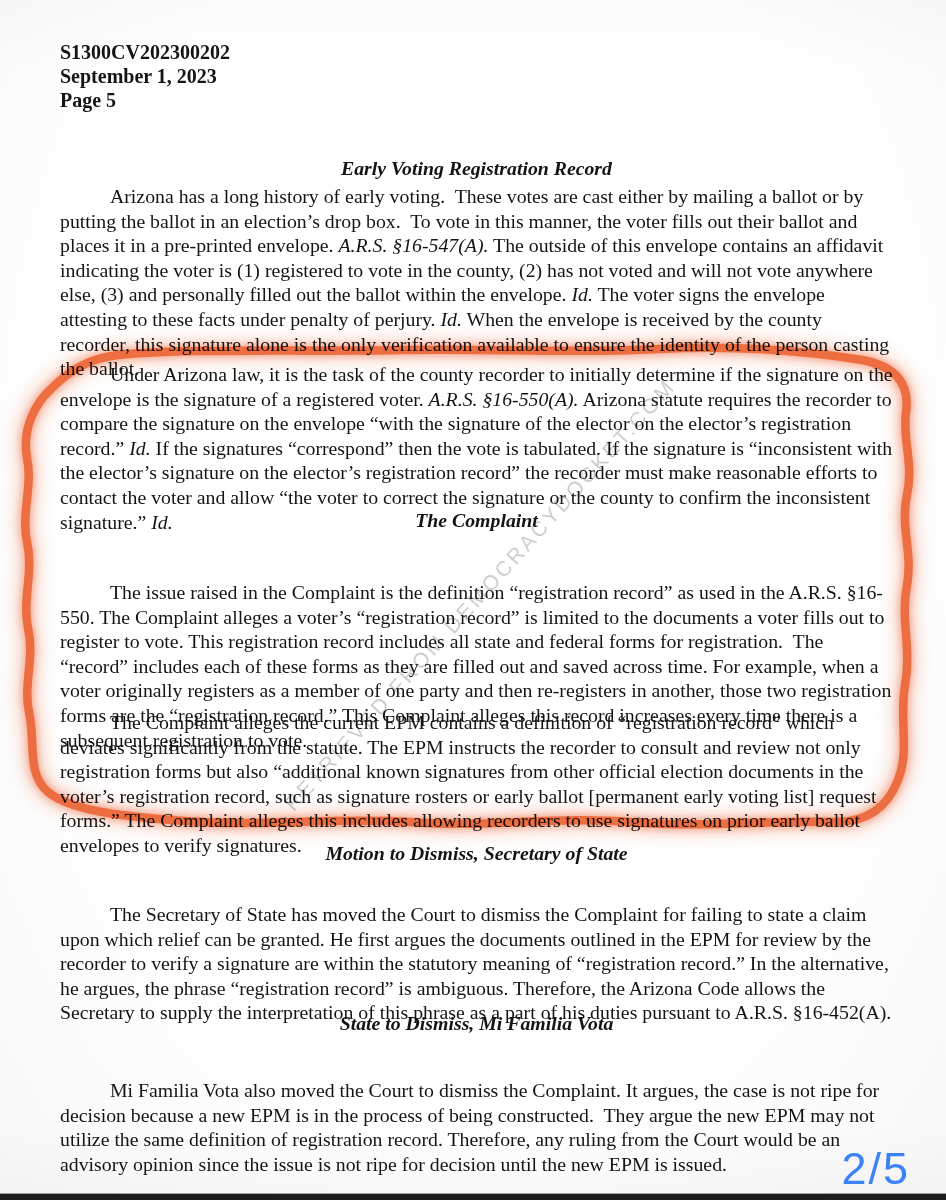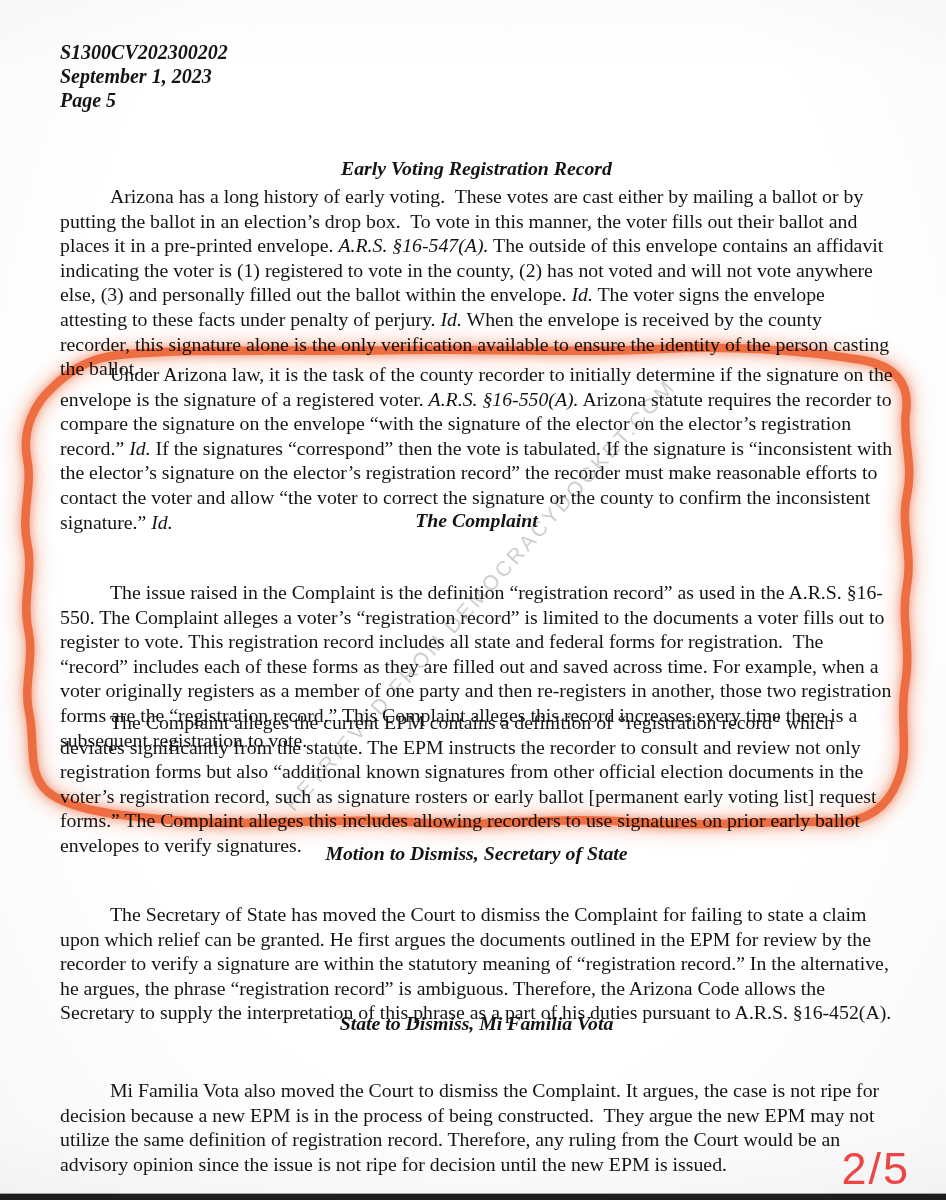--- a/index.html
+++ b/index.html
@@ -18,21 +18,21 @@
       radial-gradient(ellipse at 50% 40%, rgba(255,255,255,0) 60%, rgba(180,180,185,0.10) 100%),
       linear-gradient(180deg, rgba(240,240,242,0.25) 0%, rgba(255,255,255,0) 6%, rgba(255,255,255,0) 94%, rgba(235,235,238,0.3) 100%);
   }
 
   .doc {
     position:absolute; left:60px; top:0; width:833px; height:1200px; z-index:2;
   }
   .doc-header {
     position:absolute; top:40px; left:0;
     font-size:20px; line-height:24px;
-    font-weight:bold; font-style:italic;
+    font-weight:bold; 
   }
   .section { position:absolute; left:0; width:100%; }
   .heading {
     text-align:center;
     font-weight:bold; font-style:italic;
     font-size:19.8px; line-height:24px;
   }
   .body-para {
     margin:0;
     font-size:19.8px; line-height:24.6px;
@@ -65,21 +65,21 @@
 
   .marker-svg {
     position:absolute; inset:0; z-index:3; pointer-events:none;
     mix-blend-mode:multiply;
   }
 
   .page-indicator {
     position:absolute; right:36px; bottom:9px; z-index:4;
     font-family:"Liberation Sans","DejaVu Sans",sans-serif;
     font-size:45px; line-height:1; font-weight:400;
-    color:#ef4444; letter-spacing:2px;
+    color:#3b82f6; letter-spacing:2px;
   }
   .footer-line {
     position:absolute; left:0; right:0; bottom:6px; height:1px;
     background:#a3a3a3; z-index:3;
   }
   .footer-bar {
     position:absolute; left:0; right:0; bottom:0; height:6px;
     background:#1d1d1d; z-index:5;
   }
 </style>

